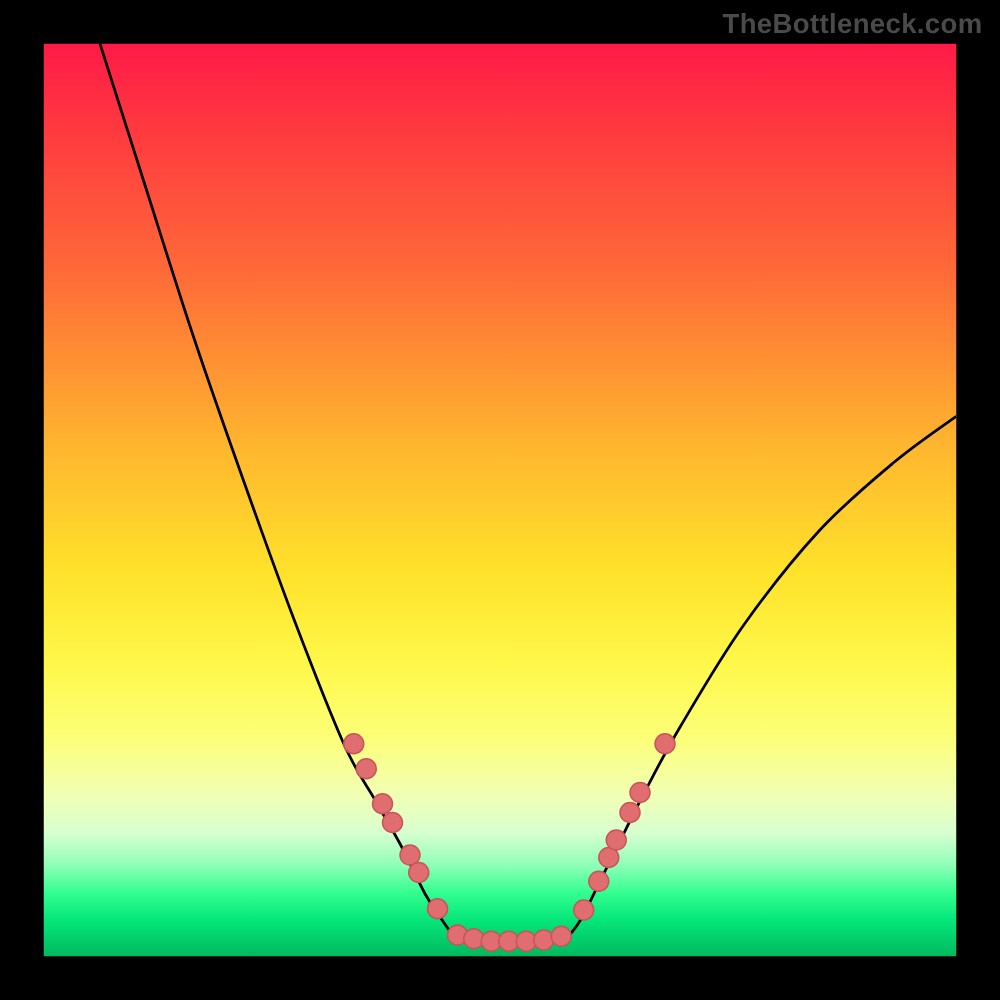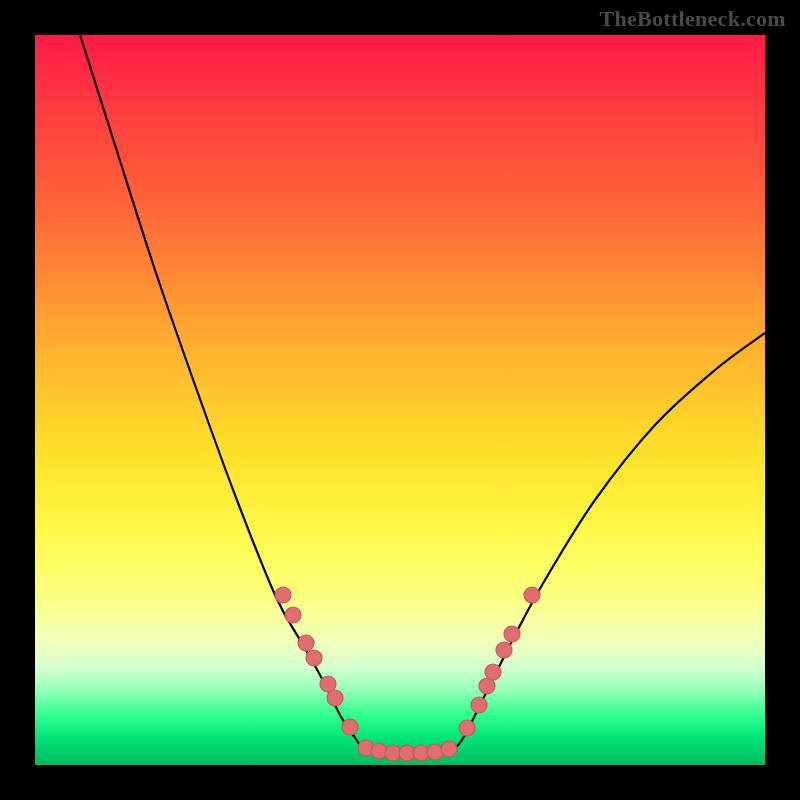--- a/index.html
+++ b/index.html
@@ -28,21 +28,21 @@
       #d7ffd0 86.5%,
       #8fffb7 90%,
       #34ff90 93%,
       #05e77a 96%,
       #00b95f 100%);
   }
   .watermark {
     position: absolute;
     top: 6px;
     right: 14px;
-    font-family: Liberation Serif, serif;
+    font-family: Liberation Sans, sans-serif;
     font-size: 22px;
     font-weight: 600;
     color: #4a4a4a;
     letter-spacing: 0.3px;
   }
   svg.curve {
     position: absolute;
     left: 0;
     top: 0;
     width: 730px;

